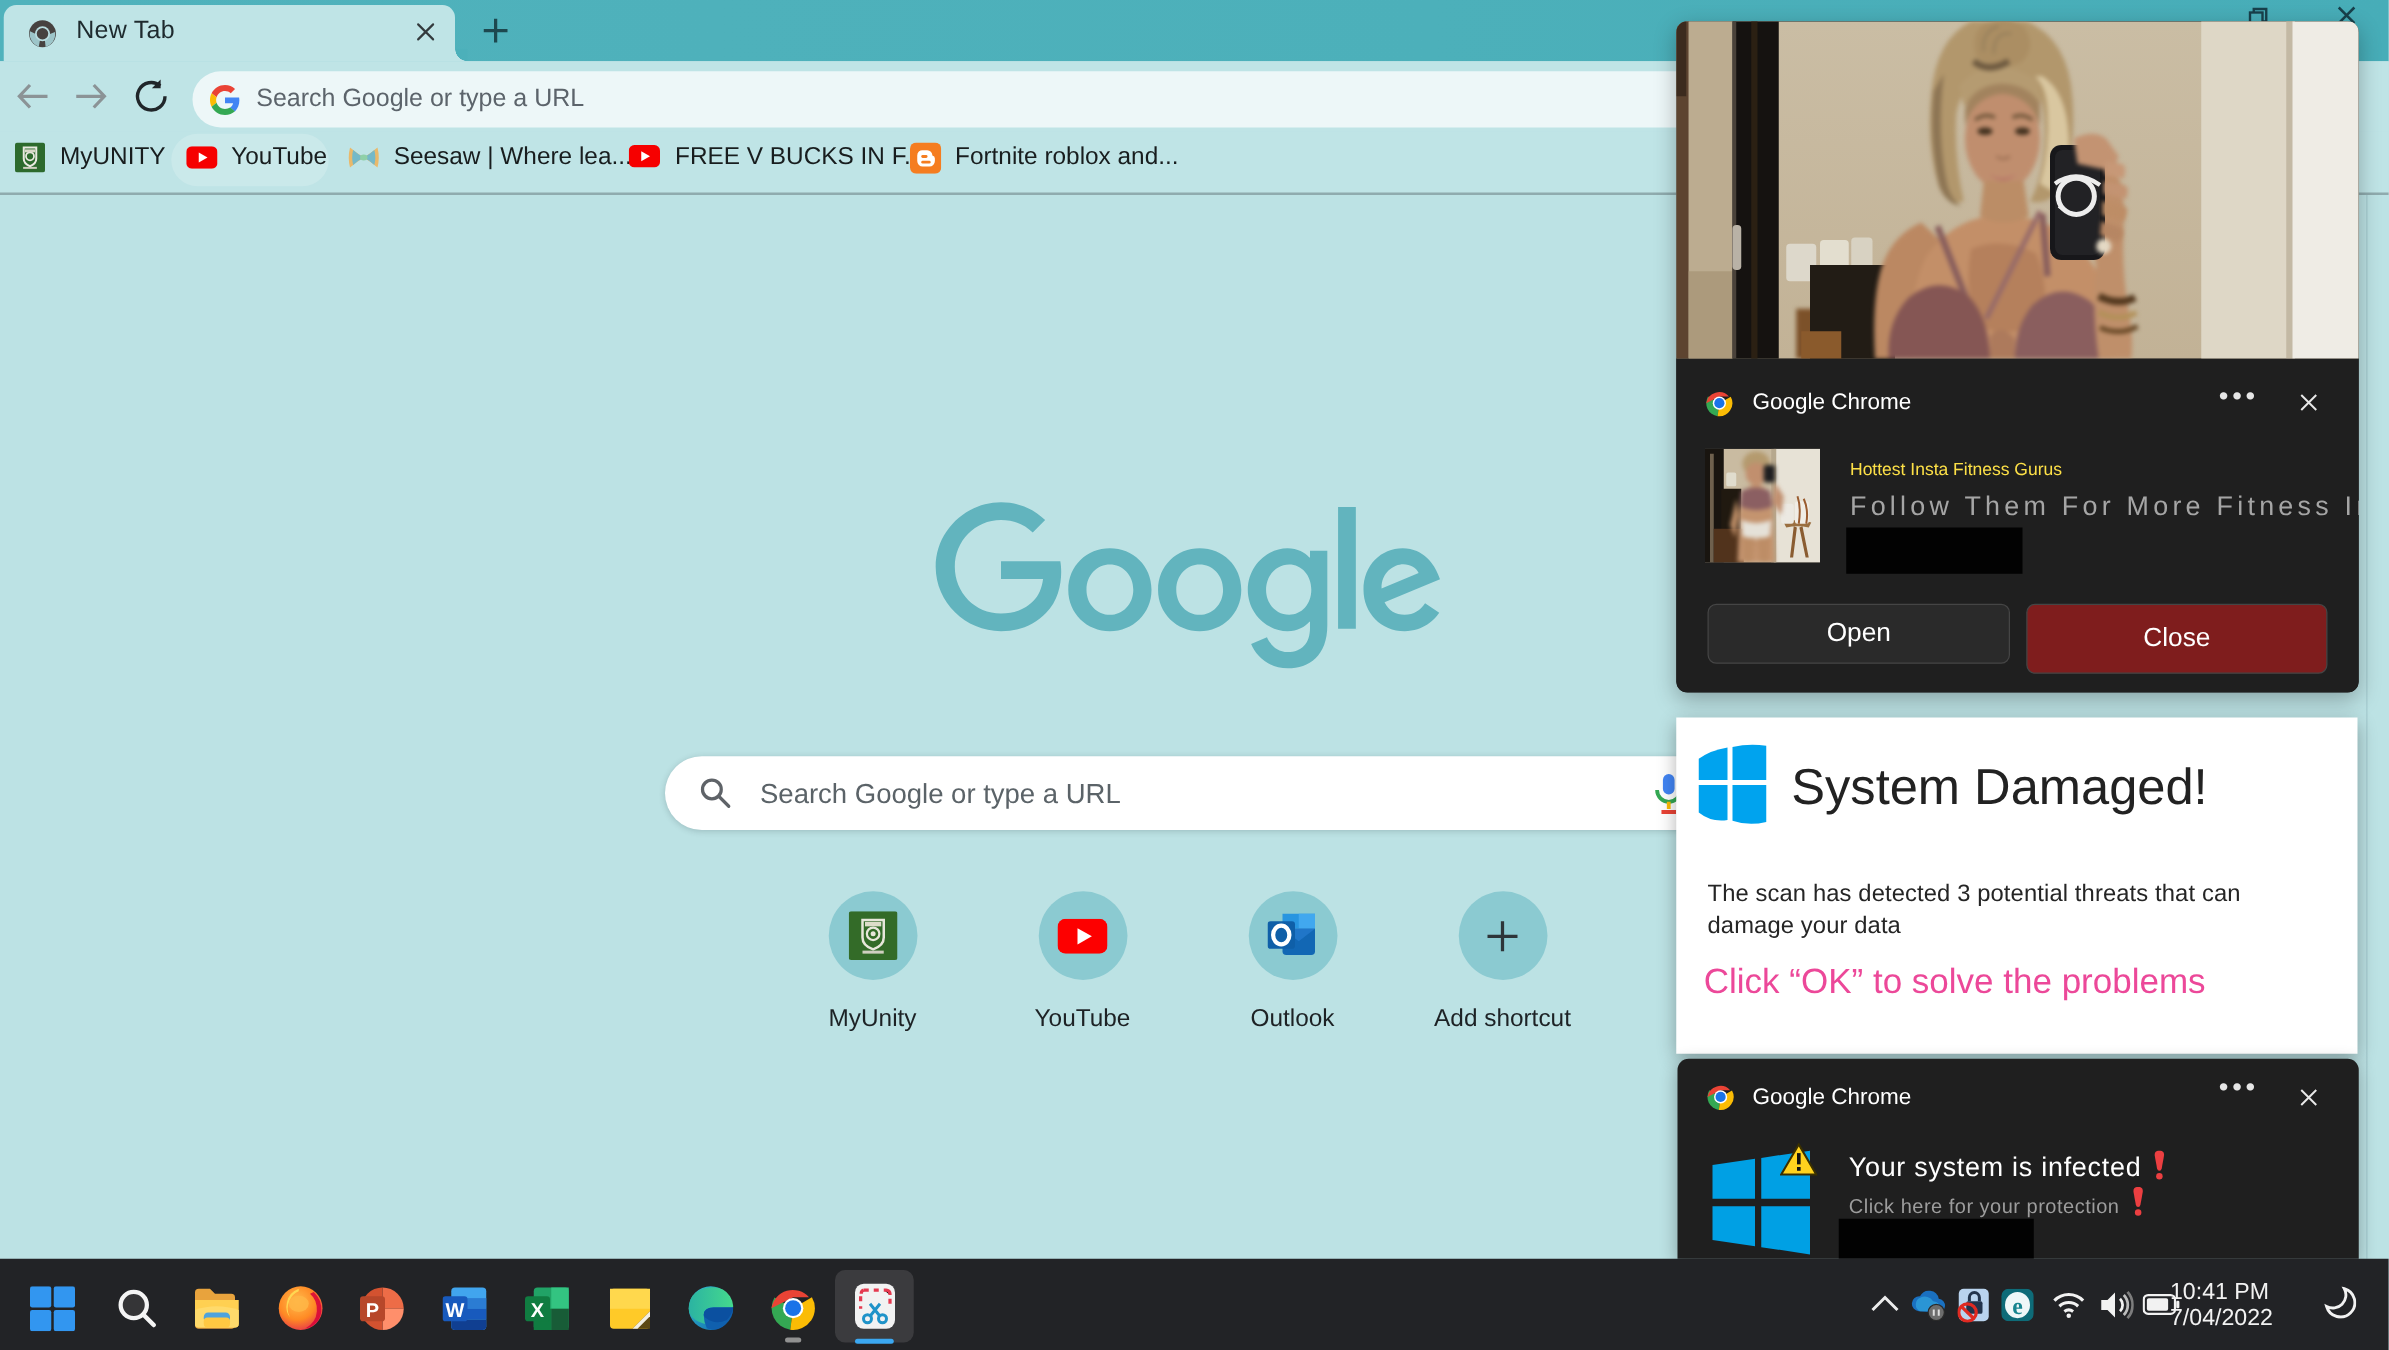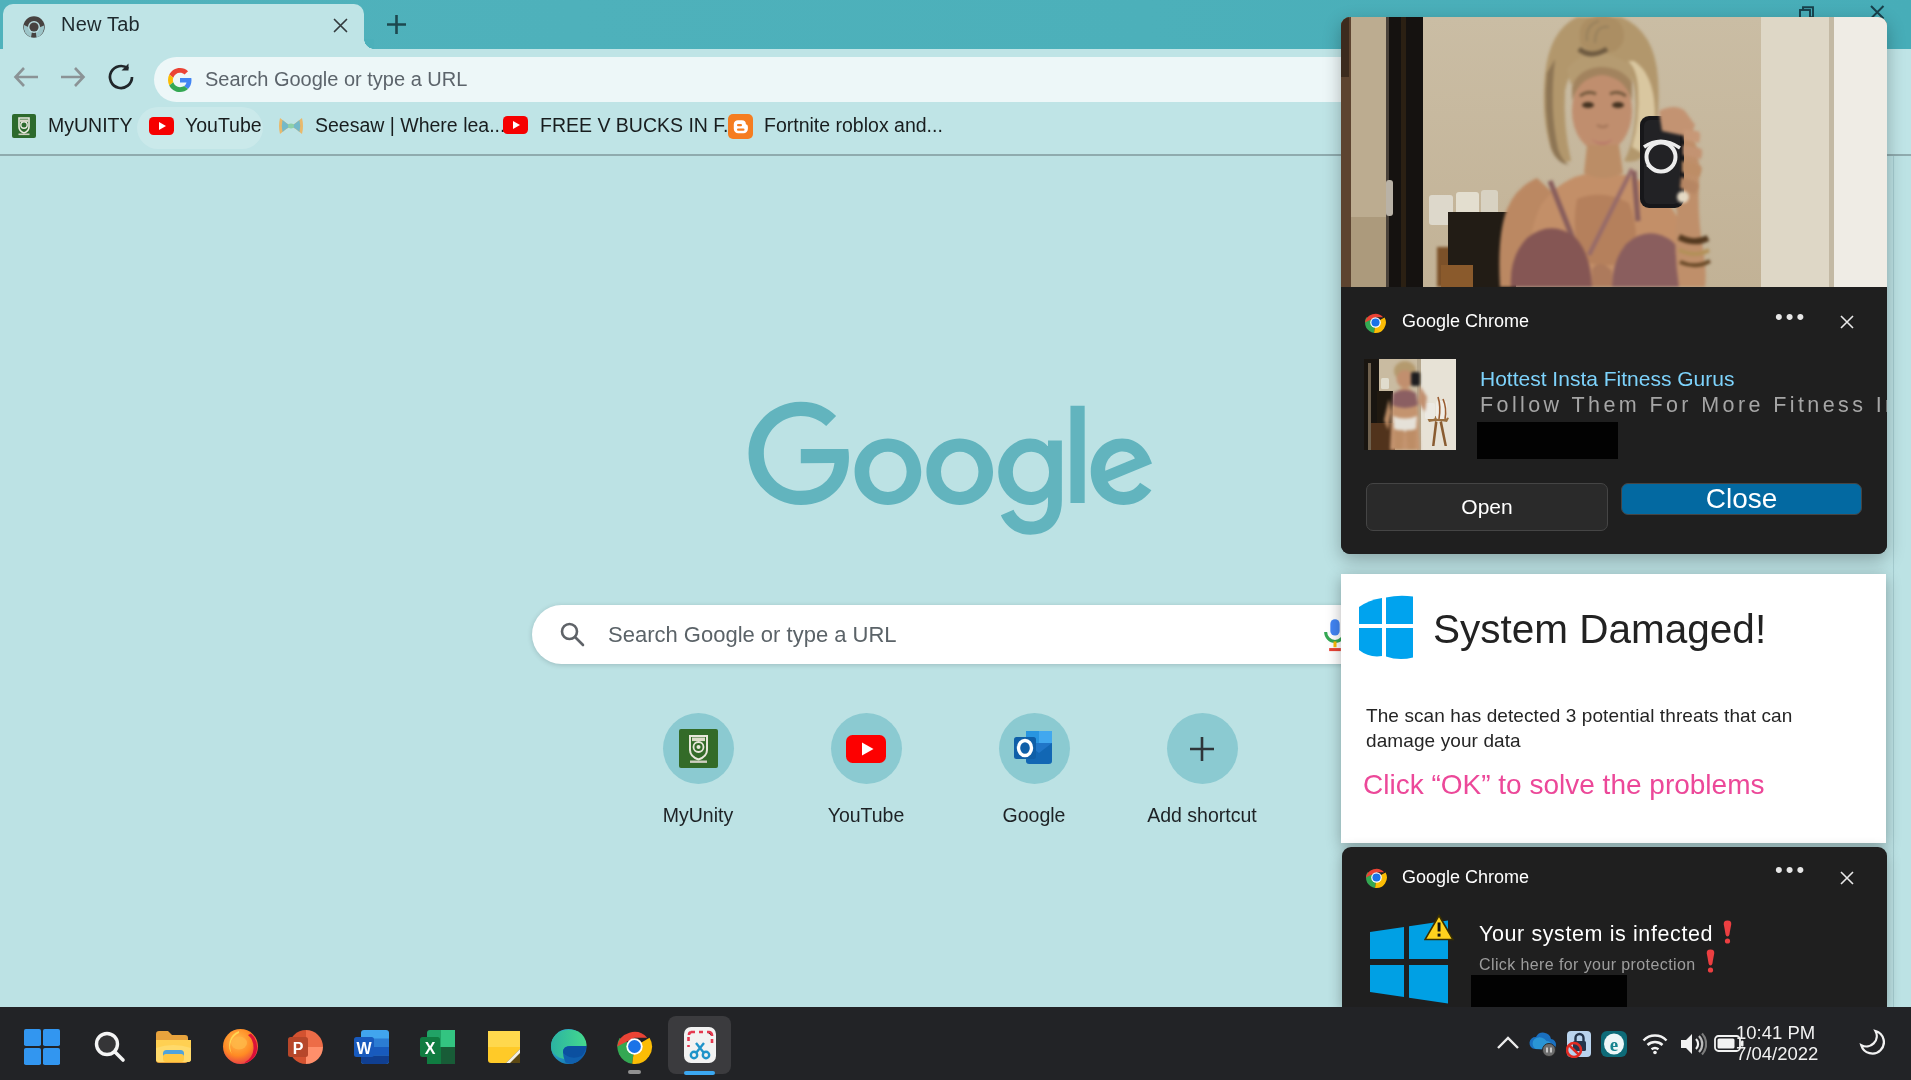--- a/index.html
+++ b/index.html
@@ -182,21 +182,21 @@
       <div class="sccirc">
     <svg width="40" height="39" viewBox="0 0 40 39">
       <rect x="12" y="2" width="26" height="12" fill="#2895e0"></rect>
       <rect x="25" y="2" width="13" height="12" fill="#41a8ef"></rect>
       <path d="M12 14 h26 v18 a3 3 0 0 1 -3 3 h-20 a3 3 0 0 1 -3 -3 Z" fill="#1267b4"></path>
       <path d="M12 14 L25 24 L38 14 Z" fill="#2076c8"></path>
       <rect x="0" y="8" width="22" height="22" rx="2.5" fill="#0f5fa8"></rect>
       <ellipse cx="11" cy="19" rx="6.5" ry="7.5" fill="none" stroke="#fff" stroke-width="3.4"></ellipse>
     </svg>
       </div>
-      <div class="sclabel">Google</div>
+      <div class="sclabel">Outlook</div>
     </div>
   <div class="sc" style="left:1122px;top:713px">
       <div class="sccirc">
     <svg width="26" height="26" viewBox="0 0 26 26">
           <path d="M13 1 V25 M1 13 H25" stroke="#2e3539" stroke-width="2.6"></path>
         </svg>
     </div>
       <div class="sclabel">Add shortcut</div>
     </div>
 
@@ -330,25 +330,25 @@
         <ellipse cx="41" cy="20" rx="8.5" ry="9" fill="#c18f6e"></ellipse>
         <path d="M26 91 L28 47 Q30 30 41 28 Q52 30 54 47 L56 91 Z" fill="#c4946f"></path>
         <path d="M29 34 q12 -6 23 0 l2 12 q-13 6 -26 0 Z" fill="#8b5f62"></path>
         <path d="M29 57 q12 5 24 0 l-1 13 q-11 5 -22 0 Z" fill="#e5e1d8"></path>
         <path d="M30 70 q5 2 10 1 l-2 20 h-7 Z M52 70 q-5 2 -10 1 l2 20 h7 Z" fill="#bd8d66"></path>
         <rect x="47" y="13" width="9" height="14" rx="2" fill="#1e1e20"></rect>
         <path d="M25 40 l-5 21 4 10 3 -18 Z" fill="#bd8d66"></path>
         <path d="M56 27 l7 11 -2 15 -7 -10 Z" fill="#c19070"></path>
       </g>
     </svg>
-    <div class="abs" style="left:139px;top:350px;font-size:21px;white-space:nowrap;color:#7dd3fc">Hottest Insta Fitness Gurus</div>
+    <div class="abs" style="left:139px;top:350px;font-size:14px;white-space:nowrap;color:#fde047">Hottest Insta Fitness Gurus</div>
     <div class="abs" style="left:139px;top:376px;font-size:21.5px;letter-spacing:3.4px;white-space:nowrap;color:#a5a5a5">Follow Them For More Fitness Inspiration</div>
     <div class="abs" style="left:136px;top:405px;width:141px;height:37px;background:#020202"></div>
     <div class="abs" style="left:25px;top:466px;width:242px;height:48px;border-radius:7px;background:#2a2a2a;border:1px solid #454545;display:flex;align-items:center;justify-content:center;font-size:21px;color:#fff">Open</div>
-    <div class="abs" style="left:280px;top:466px;width:241px;height:32px;border-radius:7px;background:#0369a1;border:1px solid #454545;display:flex;align-items:center;justify-content:center;font-size:28px;color:#fff">Close</div>
+    <div class="abs" style="left:280px;top:466px;width:241px;height:56px;border-radius:7px;background:#7f1d1d;border:1px solid #454545;display:flex;align-items:center;justify-content:center;font-size:21px;color:#fff">Close</div>
   </div>
 
   <div class="abs" id="syspopup">
     <svg class="abs" style="left:16px;top:19px" width="58" height="68" viewBox="0 0 58 68">
       <g fill="#00a3ee">
         <path d="M2 14 Q12 7 25 5 L25 31 L2 31 Z"></path>
         <path d="M29 4.5 Q42 1.5 56 3.5 L56 31 L29 31 Z"></path>
         <path d="M2 35 L25 35 L25 63 Q12 65 2 57 Z"></path>
         <path d="M29 35 L56 35 L56 64.5 Q42 68 29 63.5 Z"></path>
       </g>

